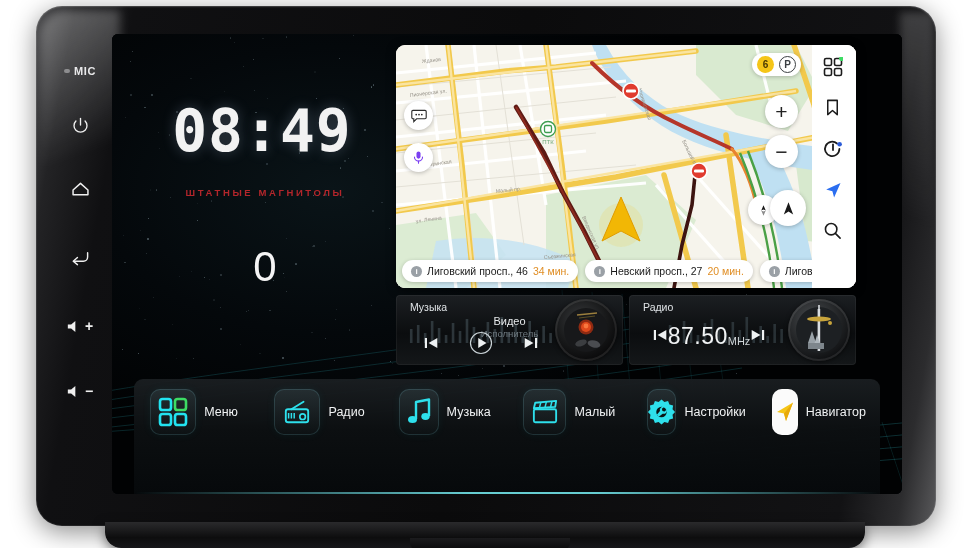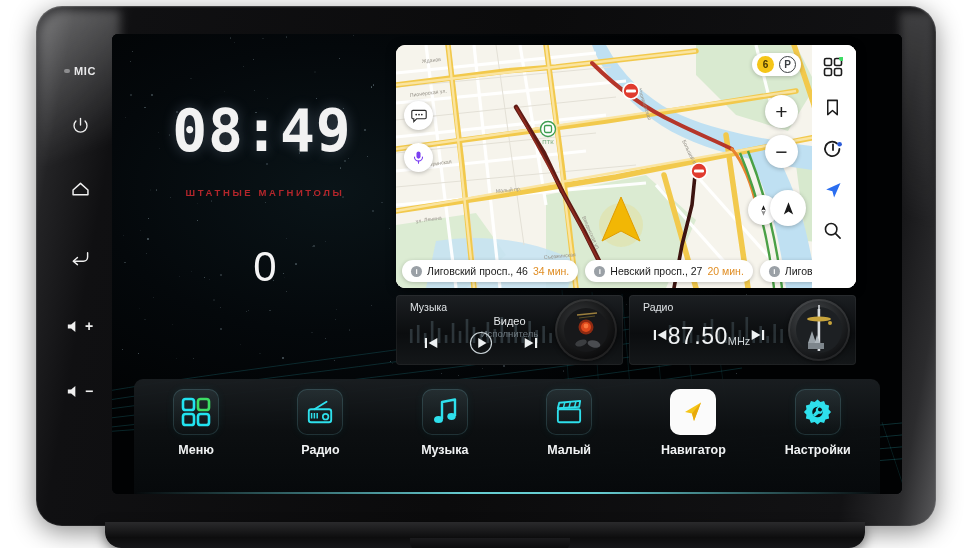--- a/index.html
+++ b/index.html
@@ -185,21 +185,21 @@
   .freq-num { font-size:23px; font-weight:300; letter-spacing:.5px; }
   .freq-unit { font-size:11px; color:#cfd4d7; align-self:flex-end; margin-bottom:3px; }
 
   
   .dock {
     position:absolute; left:22px; bottom:0px; width:746px; height:115px;
     background: linear-gradient(180deg, rgba(26,30,33,.96) 0%, rgba(12,15,17,.98) 45%, rgba(6,9,11,1) 100%);
     border-radius:9px 9px 0 0;
     display:flex; align-items:flex-start; justify-content:space-around; padding-top:10px;
   }
-  .dock-item { width:92px; display:flex; flex-direction:column; align-items:center; gap:8px;font-weight:bold; }
+  .dock-item { width:92px; display:flex; flex-direction:row; align-items:center; gap:8px; }
   .dock-tile {
     width:46px; height:46px; border-radius:10px;
     background: linear-gradient(180deg, rgba(48,62,66,.55), rgba(14,20,22,.5));
     box-shadow: inset 0 0 0 1px rgba(120,200,210,.18), 0 0 10px rgba(40,200,210,.06);
     display:flex; align-items:center; justify-content:center;
   }
   .dock-label { color:#f0f2f3; font-size:12.5px; }
 
   .glow-line {
     position:absolute; left:22px; bottom:0px; width:746px; height:2px;
@@ -847,36 +847,36 @@
           <svg width="28" height="26" viewBox="0 0 30 28">
             <rect x="3" y="11" width="24" height="14" rx="1.6" fill="none" stroke="#2ee0ec" stroke-width="2"></rect>
             <path d="M3 10 L4.5 4 L27 2 L26 8.5 Z" fill="none" stroke="#2ee0ec" stroke-width="2" stroke-linejoin="round"></path>
             <path d="M9 9.4 L10.5 3.6 M15 9 L16.5 3.1 M21 8.6 L22.5 2.7" stroke="#2ee0ec" stroke-width="1.6"></path>
           </svg>
         </div>
         <span class="dock-label">Малый</span>
       </div>
 
       <div class="dock-item">
-        <div class="dock-tile" style="background:#fbfbfb; box-shadow: inset 0 0 0 1px rgba(255,255,255,.3);">
-          <svg width="26" height="26" viewBox="0 0 26 26">
-            <path d="M21 3.5 L5 13 L12 14.6 L14 22 Z" fill="#f5c518"></path>
-            <path d="M21 3.5 L12 14.6 L14 22 Z" fill="#e8a90a"></path>
-          </svg>
-        </div>
-        <span class="dock-label">Навигатор</span>
-      </div>
-
-      <div class="dock-item">
         <div class="dock-tile">
           <svg width="29" height="29" viewBox="0 0 30 30">
             <path d="M15 1.5 L18 4.2 L21.8 3.2 L23.2 6.8 L27 7.8 L26.4 11.7 L29 14.5 L26.4 17.3 L27 21.2 L23.2 22.2 L21.8 25.8 L18 24.8 L15 27.5 L12 24.8 L8.2 25.8 L6.8 22.2 L3 21.2 L3.6 17.3 L1 14.5 L3.6 11.7 L3 7.8 L6.8 6.8 L8.2 3.2 L12 4.2 Z" fill="#2ee0ec"></path>
             <circle cx="15" cy="14.5" r="5.4" fill="#0b1416"></circle>
             <path d="M17.6 9.2 A3.3 3.3 0 0 0 13.4 13.4 L10.2 17.4 L12.2 19.4 L16.2 16.2 A3.3 3.3 0 0 0 20.4 12 L18.2 14 L16 13.4 L15.4 11.2 Z" fill="#2ee0ec"></path>
           </svg>
         </div>
         <span class="dock-label">Настройки</span>
       </div>
+
+      <div class="dock-item">
+        <div class="dock-tile" style="background:#fbfbfb; box-shadow: inset 0 0 0 1px rgba(255,255,255,.3);">
+          <svg width="26" height="26" viewBox="0 0 26 26">
+            <path d="M21 3.5 L5 13 L12 14.6 L14 22 Z" fill="#f5c518"></path>
+            <path d="M21 3.5 L12 14.6 L14 22 Z" fill="#e8a90a"></path>
+          </svg>
+        </div>
+        <span class="dock-label">Навигатор</span>
+      </div>
     </div>
 
     <div class="glow-line"></div>
   </div>
 </div>
 
 </body></html>

